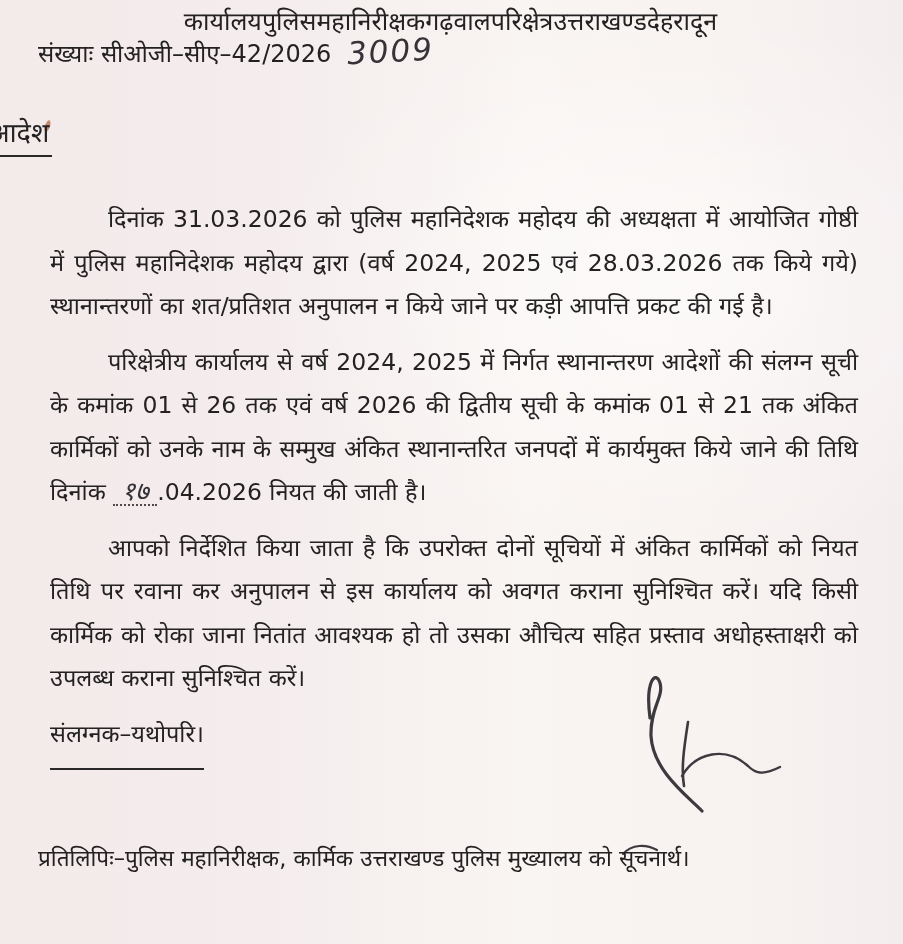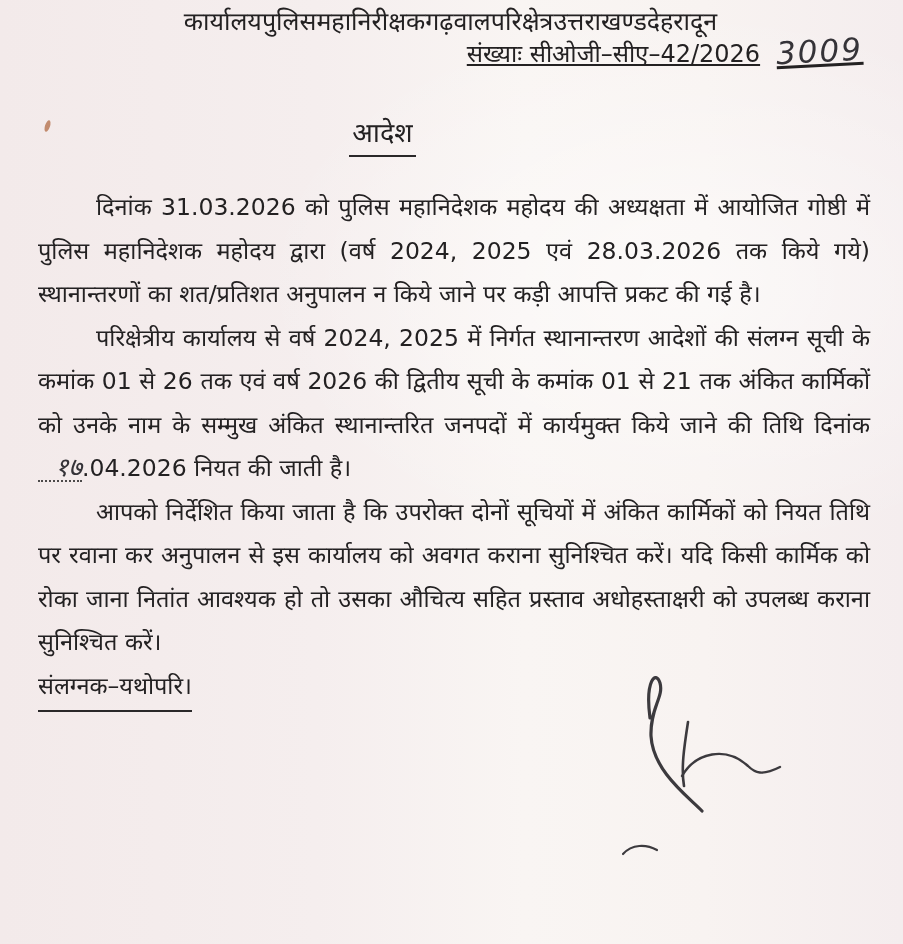--- a/index.html
+++ b/index.html
@@ -15,50 +15,50 @@
     color:#232122;
   }
   
   .hdr-line1{
     position:absolute;top:6px;left:38px;right:40px;
     display:flex;justify-content:center;
     font-size:25px;font-weight:500;line-height:32px;
   }
   .hdr-line2{
     position:absolute;top:38px;left:38px;right:40px;
-    display:flex;justify-content:flex-end;align-items:flex-start;
-    font-size:24px;font-weight:500;line-height:30px;text-decoration:underline;
+    display:flex;justify-content:space-between;align-items:flex-start;
+    font-size:24px;font-weight:500;line-height:30px;
   }
   .hdr-left,.hdr-right{display:flex;align-items:baseline;}
   .hw{
     font-family:"DejaVu Sans","Liberation Sans",sans-serif;
     font-style:italic;color:#353338;font-weight:400;
   }
   .hw-number{font-size:31px;margin-left:16px;transform:rotate(-3deg);letter-spacing:2px;line-height:26px;}
   .hw-day{font-size:26px;margin:0 10px 0 8px;line-height:24px;}
   .speck{position:absolute;left:45px;top:120px;width:5px;height:12px;background:#b5734f;border-radius:50% 50% 50% 50%;transform:rotate(18deg);opacity:.8;}
   
-  .title-row{position:absolute;top:113px;left:0;width:793px;text-align:center;}
+  .title-row{position:absolute;top:113px;left:0;width:793px;}
   .title-row .title{
     display:inline-block;font-size:27px;font-weight:500;
     border-bottom:2px solid #2a2829;padding:0 3px 5px;transform:translateX(-14px);
   }
   
   .bodytext{
     position:absolute;top:186px;left:38px;width:832px;
     font-size:23.5px;line-height:43.5px;text-align:justify;font-weight:500;
   }
-  .bodytext p{margin:0;text-indent:58px;}
+  .bodytext p{margin:12px;text-indent:58px;}
   .bodytext p.no-indent{text-indent:0;}
   .fillblank{
     display:inline-block;min-width:44px;text-indent:0;
-    border-bottom:2px dotted #4c4a4a;line-height:24px;text-align:right;
+    border-bottom:2px dotted #4c4a4a;line-height:24px;text-align:center;
   }
   .fillblank .hw{font-size:26px;font-style:italic;}
-  .enclosure{display:inline-block;border-bottom:2px solid #2a2829;padding-bottom:2px;font-weight:500;}
+  .enclosure{display:inline-block;border-bottom:2px solid #2a2829;padding-bottom:12px;font-weight:500;}
   
   .sig-svg{position:absolute;left:598px;top:656px;}
   .sig-tail-svg{position:absolute;left:620px;top:842px;}
   .sig-block{
     position:absolute;left:545px;top:748px;width:312px;
     text-align:center;font-size:24px;font-weight:500;line-height:33.5px;
   }
   
   .copies{
     position:absolute;left:38px;top:843px;width:848px;
@@ -107,15 +107,16 @@
       <path stroke-width="2.6" d="M90,66 C86,92 83,112 86,130"></path>
       <path stroke-width="2.4" d="M84,120 C98,96 128,90 150,110 C157,117 164,120 182,111"></path>
     </g>
   </svg>
   <svg class="sig-tail-svg" width="40" height="16" viewBox="0 0 40 16">
     <path fill="none" stroke="#3c3a3e" stroke-width="2.2" stroke-linecap="round" d="M3,12 C12,2 26,2 37,8"></path>
   </svg>
 
 
   <div class="copies">
+    <p>प्रतिलिपिः–पुलिस महानिरीक्षक, कार्मिक उत्तराखण्ड पुलिस मुख्यालय को सूचनार्थ।</p>
   </div>
 
 </div>
 
 </body></html>

